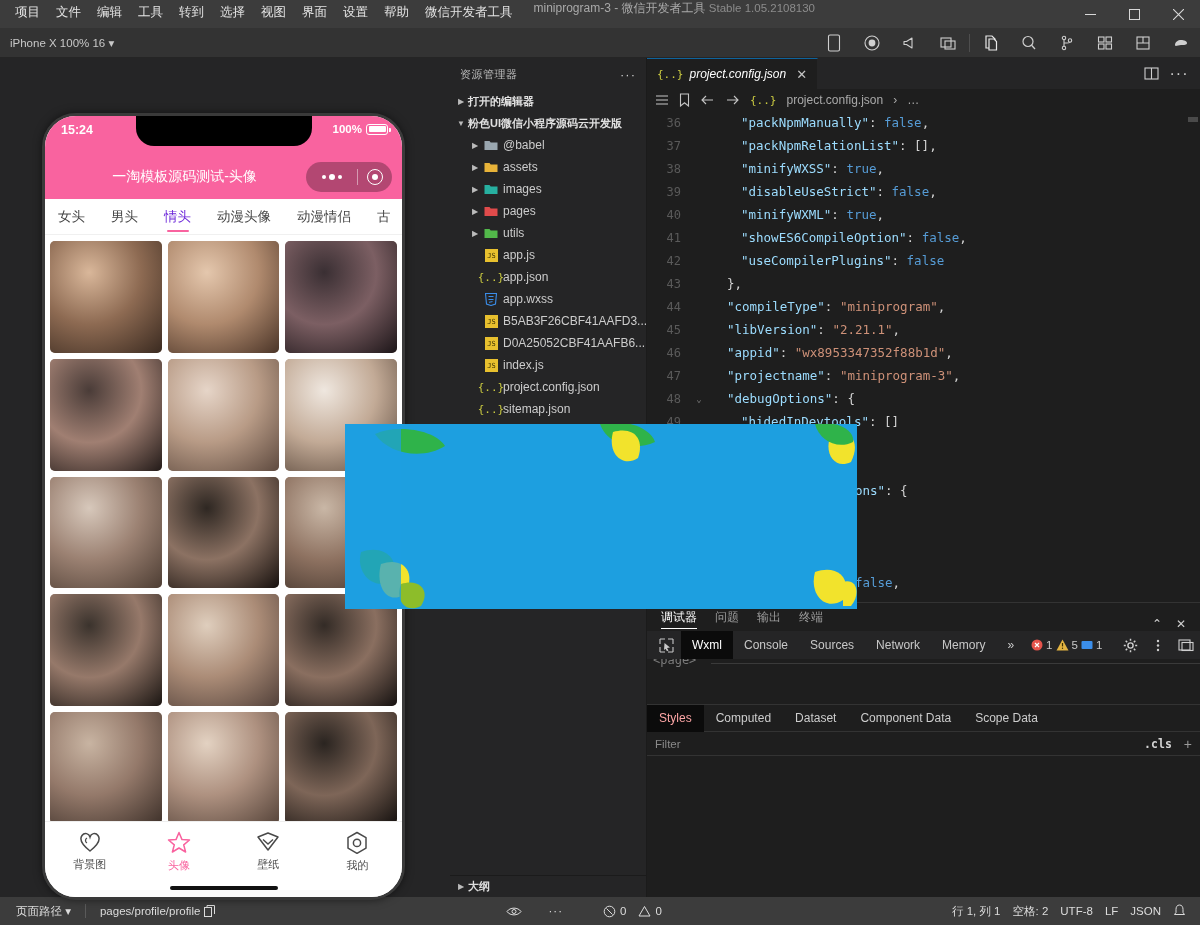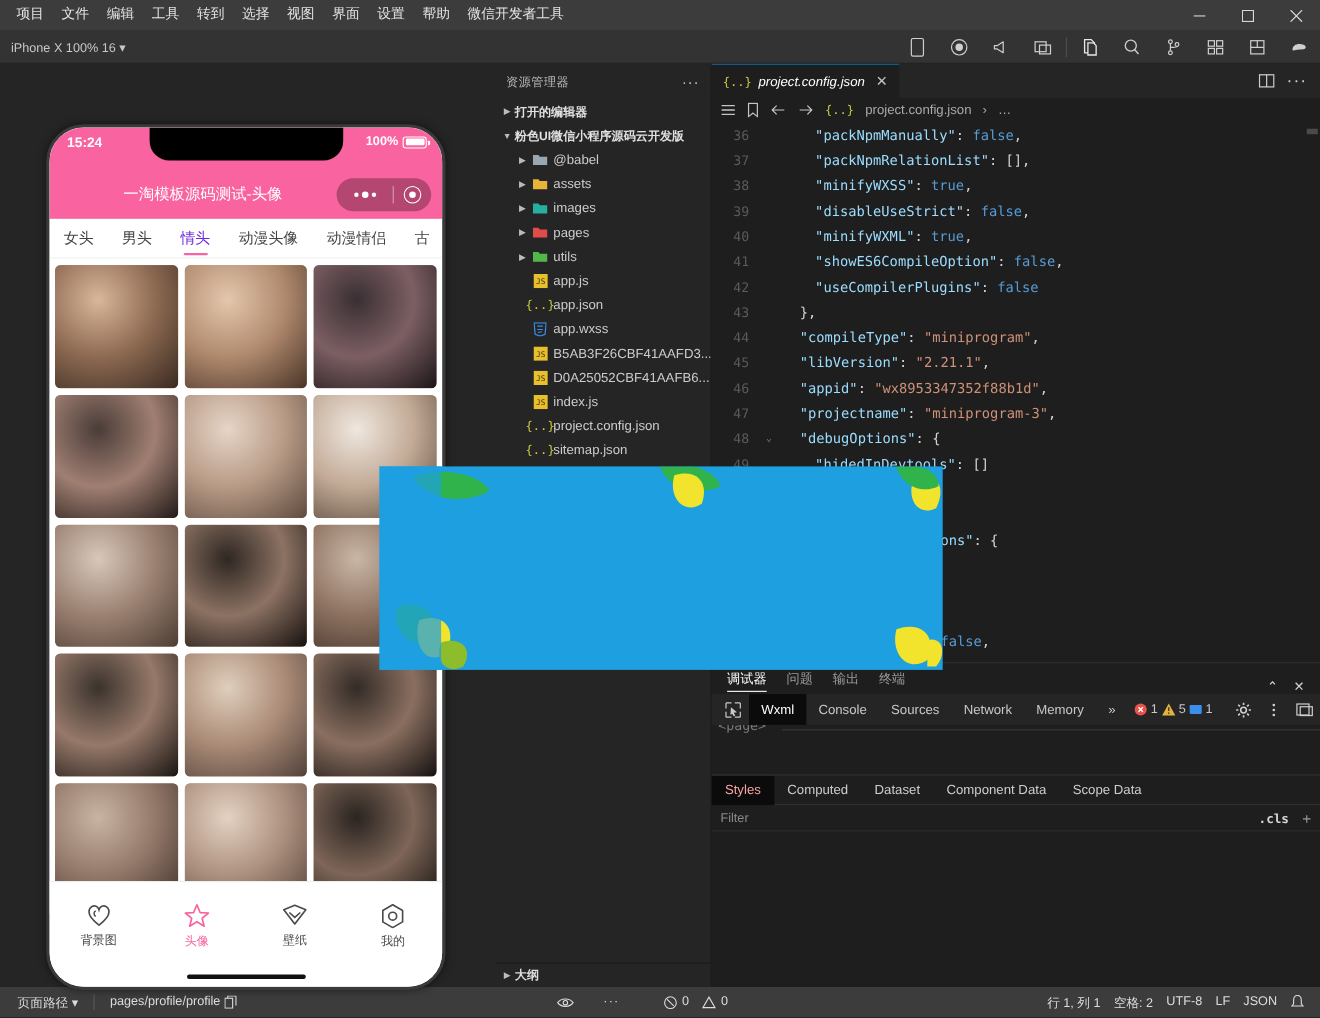--- a/index.html
+++ b/index.html
@@ -64,21 +64,21 @@
 
   .cat-bar { height: 36px; background: #fff; display: flex; align-items: center; overflow: hidden; border-bottom: 1px solid #f0f0f0; position: relative; }
   .cat { flex: 0 0 auto; padding: 0 13px; font-size: 13.5px; color: #444; white-space: nowrap; position: relative; height: 36px; display: flex; align-items: center; }
   .cat.active { color: #6d28d9; }
   .cat.active:after { content:""; position:absolute; left:50%; transform:translateX(-50%); bottom:3px; width:22px; height:2px; background:#f9639f; border-radius:1px; }
 
   .grid { padding: 6px 5px; display: grid; grid-template-columns: repeat(3,1fr); gap: 6px; background: #fff; height: 595px; overflow: hidden; }
   .cell { width: 100%; padding-top: 86%; border-radius: 5px; position: relative; overflow: hidden; background: #b9a79a; }
   .cell > span { position: absolute; inset: 0; }
 
-  .tabbar { position: absolute; left: 0; right: 0; bottom: 0; height: 96px; background: #fff; border-top: 1px solid #eee; display: flex; }
+  .tabbar { position: absolute; left: 0; right: 0; bottom: 0; height: 76px; background: #fff; border-top: 1px solid #eee; display: flex; }
   .tabitem { flex: 1; display: flex; flex-direction: column; align-items: center; justify-content: center; gap: 4px; padding-bottom: 16px; }
   .tabitem span.lbl { font-size: 11px; color: #4a4a4a; }
   .tabitem.active span.lbl { color: #f9639f; }
   .home-ind { position: absolute; bottom: 7px; left: 50%; transform: translateX(-50%); width: 108px; height: 4px; background: #111; border-radius: 3px; }
 
   
   .explorer { width: 197px; flex: 0 0 197px; background: #252526; display: flex; flex-direction: column; border-right: 1px solid #1b1b1b; }
   .exp-head { height: 32px; display: flex; align-items: center; padding: 0 10px; font-size: 11px; color: #bbbbbb; letter-spacing: .5px; }
   .exp-head .dots { margin-left: auto; color: #ccc; letter-spacing: 1px; font-size: 13px; }
   .exp-row { height: 22px; display: flex; align-items: center; font-size: 12px; color: #cccccc; padding-left: 4px; white-space: nowrap; overflow: hidden; }
@@ -163,20 +163,23 @@
         <div class="menu-item">编辑</div>
         <div class="menu-item">工具</div>
         <div class="menu-item">转到</div>
         <div class="menu-item">选择</div>
         <div class="menu-item">视图</div>
         <div class="menu-item">界面</div>
         <div class="menu-item">设置</div>
         <div class="menu-item">帮助</div>
         <div class="menu-item">微信开发者工具</div>
       </div>
+    <div class="title-text">
+      <span>miniprogram-3 - 微信开发者工具 </span><span class="ver">Stable 1.05.2108130</span>
+    </div>
     <div class="win-ctrls">
       <div class="win-btn">
         <svg width="11" height="11" viewBox="0 0 11 11">
             <rect x="0" y="5" width="11" height="1" fill="#d8d8d8"></rect>
           </svg>
       </div>
       <div class="win-btn">
         <svg width="11" height="11" viewBox="0 0 11 11">
             <rect x="0.5" y="0.5" width="10" height="10" fill="none" stroke="#d8d8d8"></rect>
           </svg>

